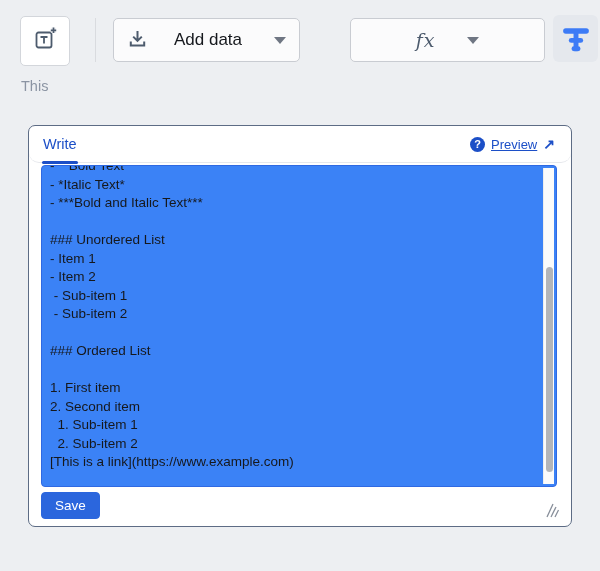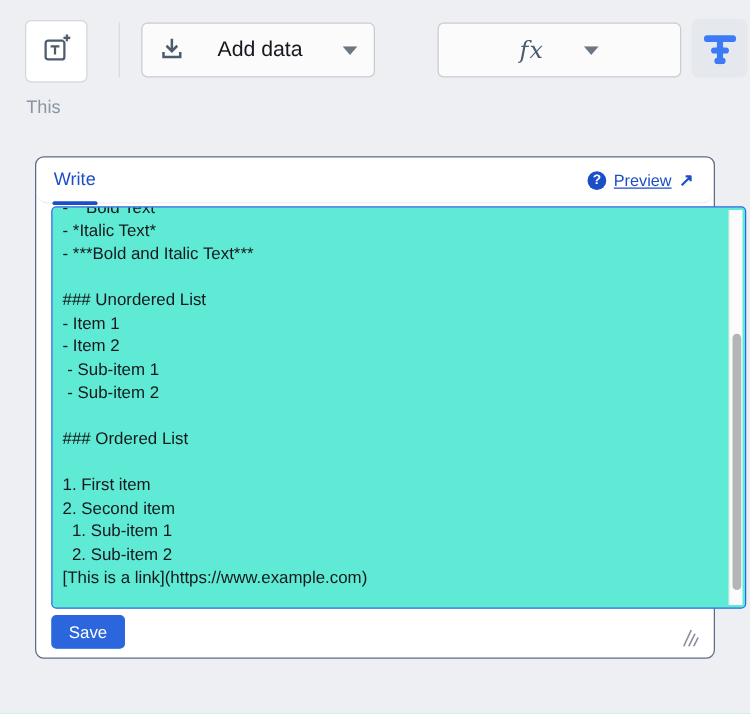--- a/index.html
+++ b/index.html
@@ -69,22 +69,22 @@
     color: #ffffff; font-size: 11px; font-weight: bold; line-height: 15px;
     text-align: center; cursor: pointer; flex: 0 0 auto;
   }
   .markdown-link {
     font-size: 13px; color: #1c4fc7; text-decoration: underline; cursor: pointer;
   }
   .external-arrow { font-size: 14px; color: #1c4fc7; font-weight: bold; }
 
   
   .md-textarea {
-    position: absolute; left: 12px; top: 39px; width: 556px; height: 322px;
-    border: 1.5px solid #2f69e2; border-radius: 4px; background: #5eead4;
+    position: absolute; left: 12px; top: 39px; width: 516px; height: 322px;
+    border: 1.5px solid #2f69e2; border-radius: 4px; background: #3b82f6;
     overflow: hidden; cursor: text;
   }
   .md-content {
     display: block;
     font-family: "Liberation Sans", sans-serif;
     font-size: 13.5px; line-height: 18.5px; color: #16181c;
     white-space: pre; margin: -9px 0 0 0; padding: 0 20px 0 8px;
   }
   .scrollbar-track {
     position: absolute; top: 2px; bottom: 2px; right: 2px; width: 11px;

